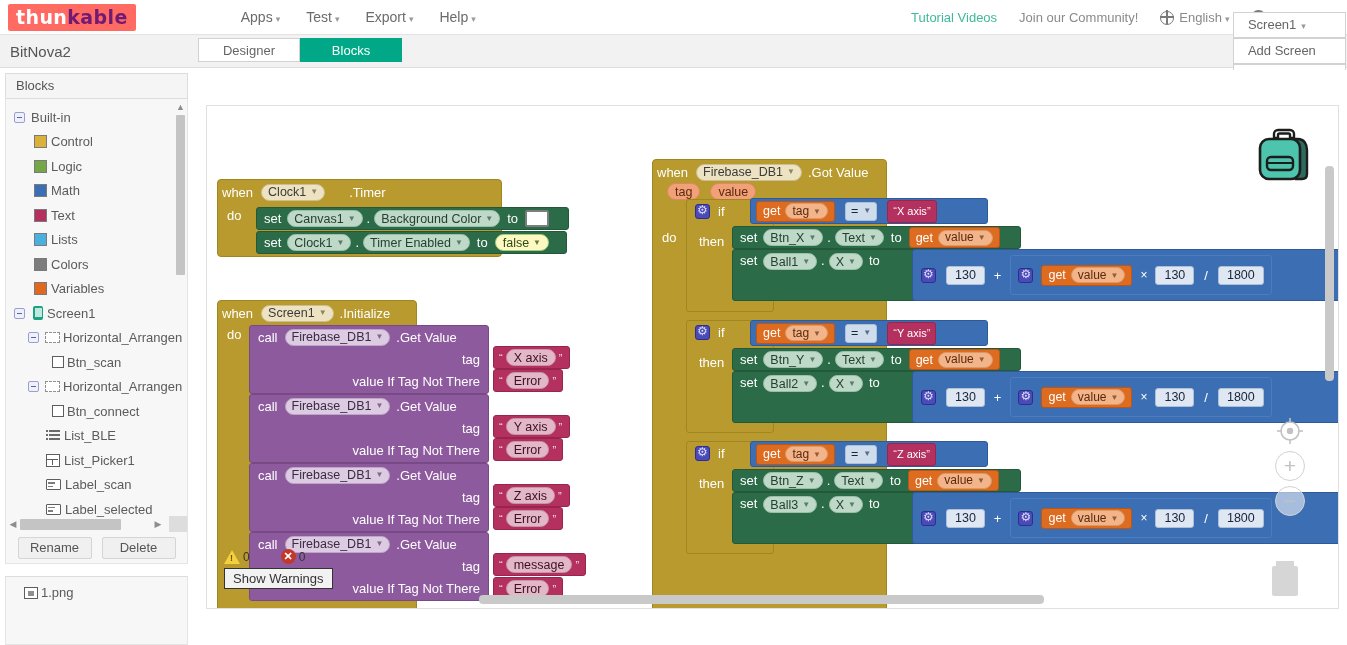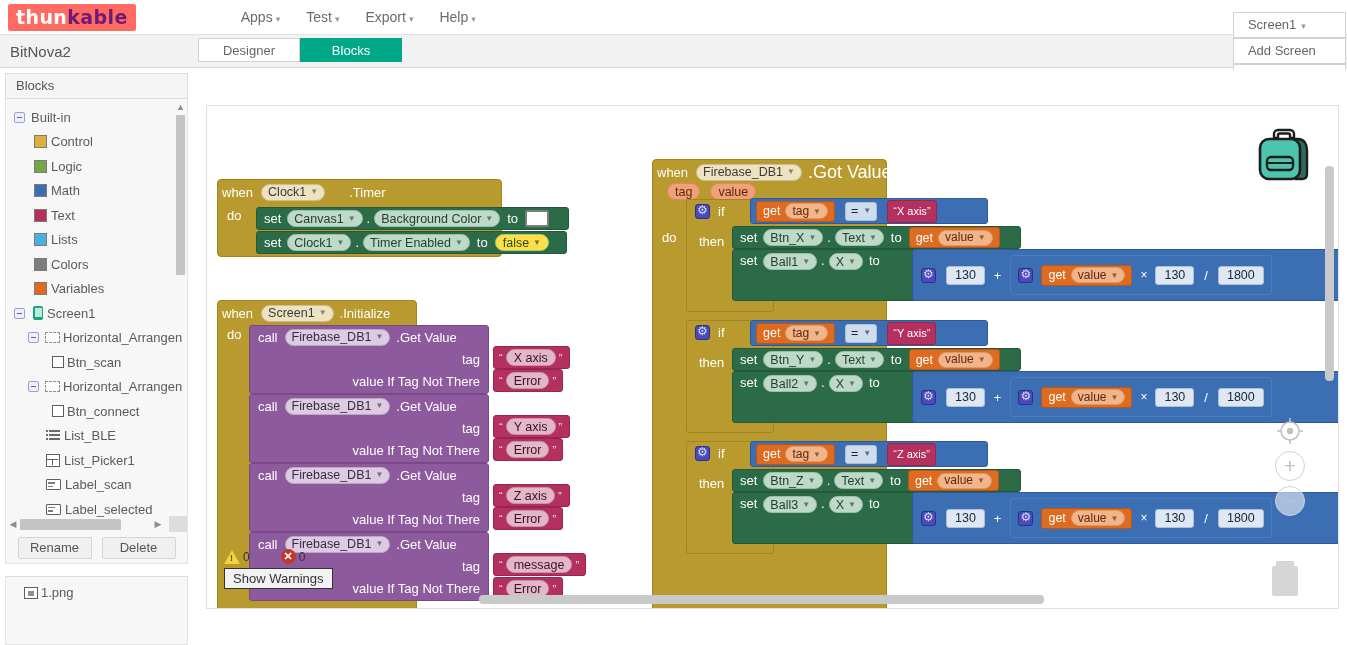--- a/index.html
+++ b/index.html
@@ -137,21 +137,21 @@
   .dolbl { font-size: 13px; color: #fff; }
 
   .stmt {
     position: absolute; border-radius: 3px; display: flex; align-items: center;
     height: 23px; padding: 0 7px; font-size: 13px; color: #fff; white-space: nowrap;
   }
   .stmt.green { background: #2b6b47; border: 1px solid #235939; }
   .stmt .gf { background: #bfd9c8; color: #24402f; border: 1px solid #9cbfa9; border-radius: 10px;
     padding: 0 6px; height: 17px; line-height: 16px; font-size: 12.5px; display:inline-flex; align-items:center; }
   .stmt .gf .dd { color: #5c7a68; font-size: 8px; margin-left: 4px; }
-  .lt-green-fld { background: #fde047; color: #2d4a14; border: 1px solid #a6cb7d; border-radius: 10px;
+  .lt-green-fld { background: #fef9c3; color: #2d4a14; border: 1px solid #a6cb7d; border-radius: 10px;
     padding: 0 7px; height: 17px; line-height: 16px; font-size: 12.5px; display:inline-flex; align-items:center;}
   .lt-green-fld .dd { color: #5e7d3d; font-size: 8px; margin-left: 4px; }
 
   .purple { background: #8e5a9e; border: 1px solid #774a85; color: #fff; border-radius: 3px; position: absolute; }
   .purple .prow { display: flex; align-items: center; height: 22px; padding: 0 8px; font-size: 13px; white-space: nowrap; }
   .purple .prow.right { justify-content: flex-end; }
   .pf { background: #dccbe2; color: #3a2b40; border: 1px solid #bda6c4; border-radius: 10px;
     padding: 0 6px; height: 17px; line-height: 16px; font-size: 12.5px; display:inline-flex;align-items:center;}
   .pf .dd { color: #7d6a85; font-size: 8px; margin-left: 4px; }
 
@@ -206,20 +206,26 @@
 <body>
 
 <div id="topbar">
   <div id="logo"><span>thun</span><span class="lt">kable</span></div>
   <div class="topmenu">
     <div class="mi"><span>Apps</span><span class="caret">▾</span></div>
     <div class="mi"><span>Test</span><span class="caret">▾</span></div>
     <div class="mi"><span>Export</span><span class="caret">▾</span></div>
     <div class="mi"><span>Help</span><span class="caret">▾</span></div>
   </div>
+  <div class="topright">
+    <div class="tr accent">Tutorial Videos</div>
+    <div class="tr">Join our Community!</div>
+    <div class="tr"><span class="gl-icon"></span><span>English</span><span class="caret">▾</span></div>
+    <div class="tr"><span class="acct-icon"></span><span>Account</span><span class="caret">▾</span></div>
+  </div>
 </div>
 
 <div id="projbar">
   <div id="projname">BitNova2</div>
   <div id="viewtabs">
     <div class="vtab">Designer</div>
     <div class="vtab active">Blocks</div>
   </div>
   <div id="screenctrls">
     <div class="sbtn"><span>Screen1</span><span class="caret">▾</span></div>
@@ -517,21 +523,21 @@
       <div id="showwarn">Show Warnings</div>
     </div>
 
     <div class="hat" style="left:445px; top:53px; width:235px; height:520px;">
       <div class="hatrow" style="padding-top:2px;">
         <span class="dolbl">when</span>
         <span class="fld" style="margin-left:8px">
             <span>Firebase_DB1</span>
             <span class="dd">▼</span>
           </span>
-        <span style="margin-left:6px;font-size:18px">.Got Value</span>
+        <span style="margin-left:6px;font-size:13px">.Got Value</span>
       </div>
       <div style="display:flex; gap:10px; padding-left:14px; margin-top:1px;">
         <span class="pill-or">tag</span>
         <span class="pill-or">value</span>
       </div>
       <div style="position:absolute; left:9px; top:70px;" class="dolbl">do</div>
     </div>
 
     <div class="hat" style="left:479px; top:93px; width:88px; height:113px; border-radius:3px;">
       <div style="display:flex;align-items:center;gap:8px;padding:4px 0 0 8px;">

